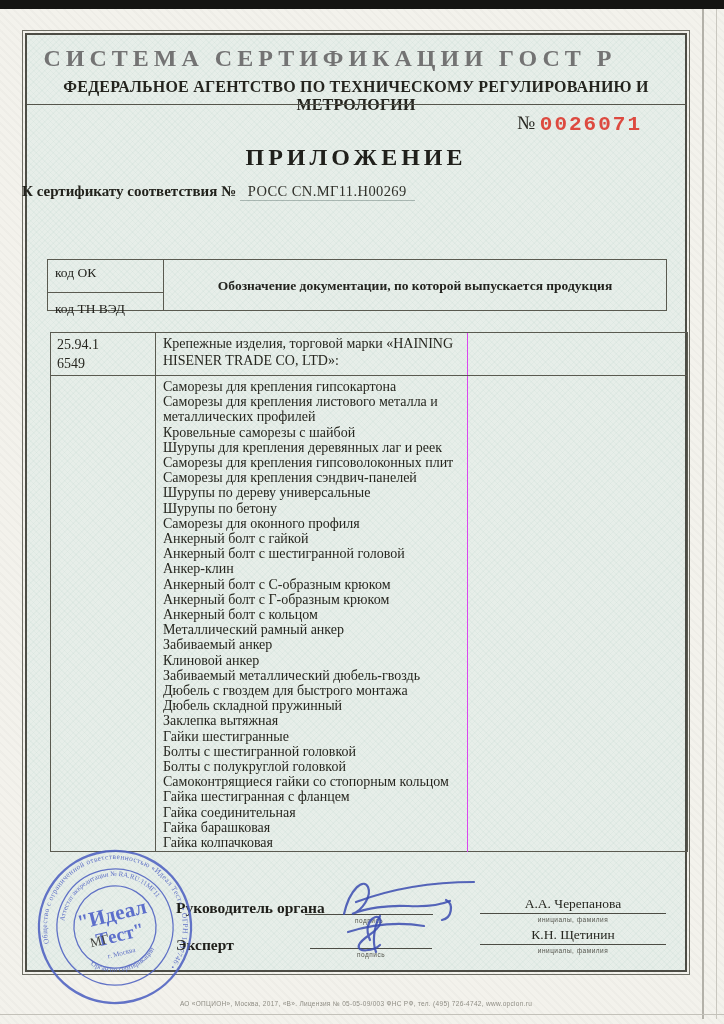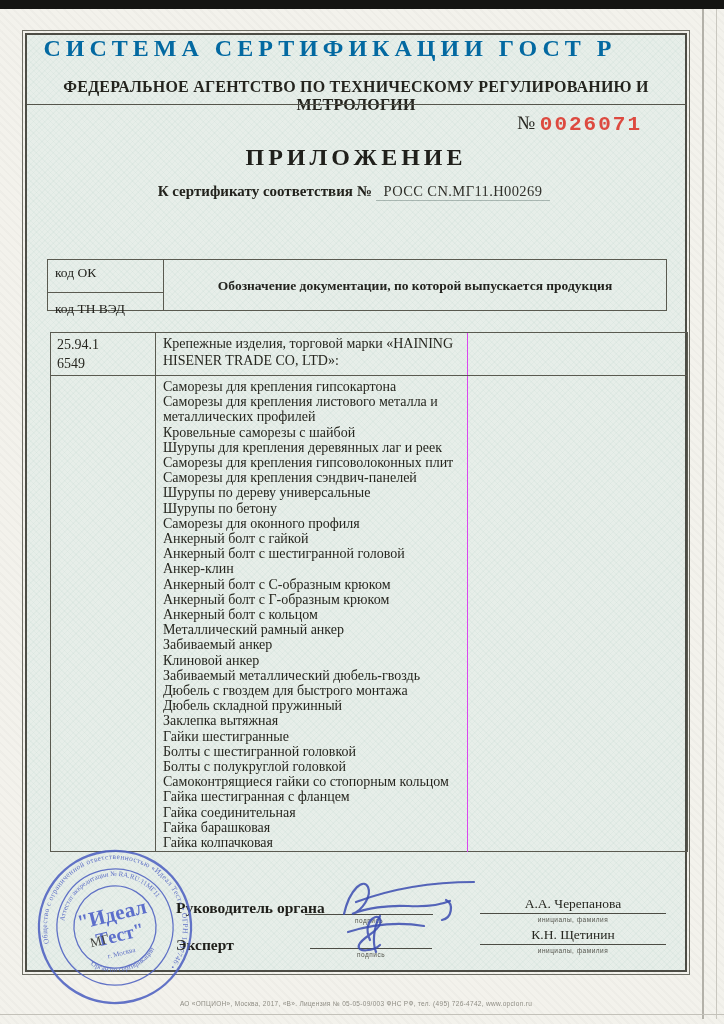--- a/index.html
+++ b/index.html
@@ -22,33 +22,33 @@
   }
   .frame-inner {
     width:100%; height:100%; box-sizing:border-box; border:2px solid #4d4d45;
     background:
       repeating-linear-gradient(45deg, rgba(110,165,150,0.055) 0 1px, transparent 1px 4px),
       repeating-linear-gradient(-45deg, rgba(110,165,150,0.055) 0 1px, transparent 1px 4px),
       #e7eee9;
   }
   .hr-header { position:absolute; left:27px; top:104px; width:660px; height:1px; background:#55554b; }
 
-  .sys-title { position:absolute; left:22px; top:35px; width:616px; text-align:center;
-    font-size:24px; font-weight:bold; letter-spacing:5px; color:#0369a1; }
+  .sys-title { position:absolute; left:22px; top:45px; width:616px; text-align:center;
+    font-size:24px; font-weight:bold; letter-spacing:5px; color:#737373; }
   .agency { position:absolute; left:22px; top:78px; width:668px; text-align:center;
     font-size:16px; font-weight:bold; letter-spacing:0.2px; color:#24241e; }
 
   .form-no { position:absolute; left:22px; top:112px; width:620px; text-align:right; font-size:19px; color:#2a2a24; }
   .form-no .digits { font-family:"Liberation Mono", monospace; font-size:21px; font-weight:bold;
     letter-spacing:2px; color:#dd4a40; vertical-align:-1px; }
 
   .doc-title { position:absolute; left:22px; top:144px; width:668px; text-align:center;
     font-size:24px; font-weight:bold; letter-spacing:4px; color:#20201b; }
 
-  .cert-line { position:absolute; left:22px; top:183px; width:664px; text-align:center;
+  .cert-line { position:absolute; left:22px; top:183px; width:664px; text-align:left;
     font-size:15px; font-weight:bold; color:#22221c; }
   .cert-num { font-weight:normal; font-size:14.5px; letter-spacing:0.4px; color:#30302a;
     border-bottom:1px solid rgba(95,115,110,0.45); padding:0 8px 1px; }
 
   .subtitle { position:absolute; left:22px; top:212px; width:668px; text-align:center;
     font-size:15px; font-weight:bold; line-height:18px; color:#22221c; }
 
   
   .thead { position:absolute; left:47px; top:259px; width:620px; height:52px;
     border:1px solid #5a5a50; box-sizing:border-box; display:flex; font-size:13.5px; }

